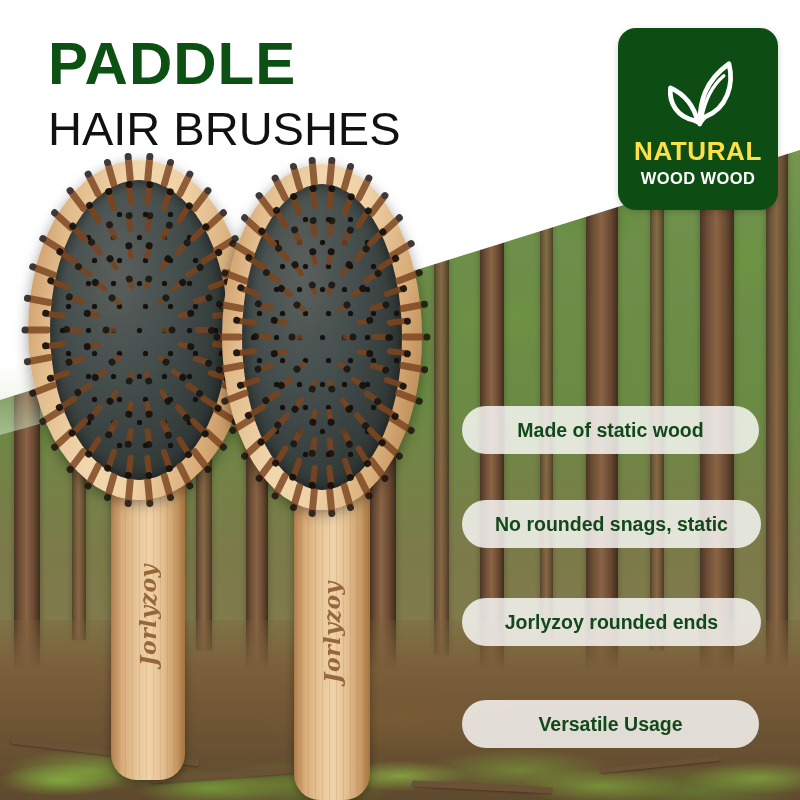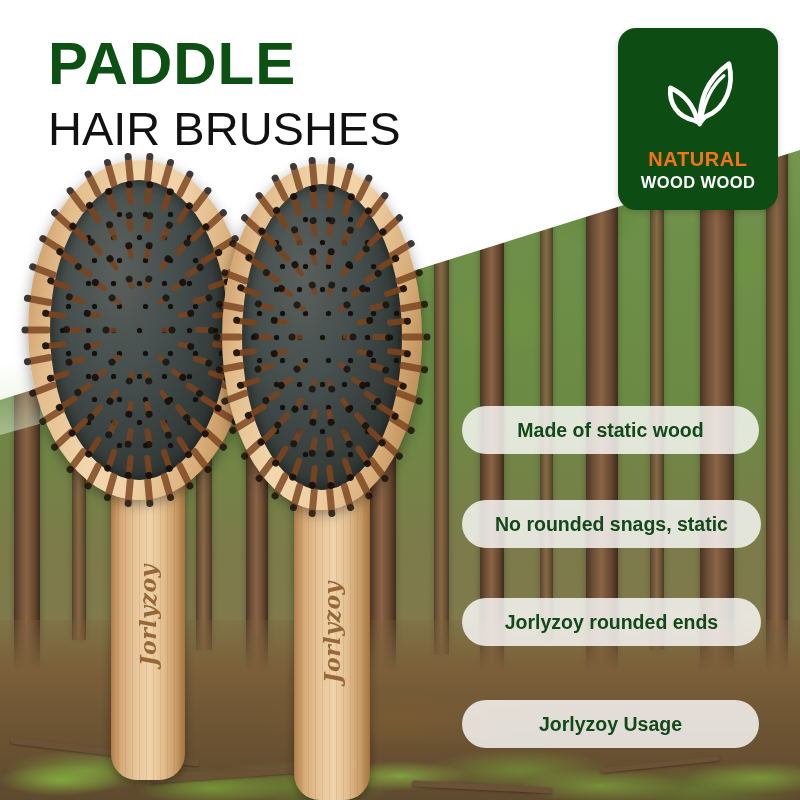--- a/index.html
+++ b/index.html
@@ -99,21 +99,21 @@
   
   .badge {
     position:absolute; left:618px; top:28px; width:160px; height:182px;
     background:#0d4d13; border-radius:18px;
     display:flex; flex-direction:column; align-items:center;
     justify-content:flex-start; padding-top:22px;
     box-shadow:0 2px 6px rgba(0,0,0,.18);
   }
   .badge-icon { width:86px; height:86px; }
   .badge-l1 {
-    color:#f97316; font-size:20px; font-weight:700; letter-spacing:.6px; margin-top:12px;
+    color:#fde047; font-size:26px; font-weight:700; letter-spacing:.6px; 
   }
   .badge-l2 {
     color:#fff; font-size:16.5px; font-weight:700; letter-spacing:.4px; margin-top:2px;
   }
 
   
   .pill {
     position:absolute; left:462px; width:297px; height:48px;
     background:rgba(255,255,255,.80);
     border-radius:26px;
@@ -585,16 +585,16 @@
   <div class="pill p1">
     <span>Made of static wood</span>
   </div>
   <div class="pill p2">
     <span>No rounded snags, static</span>
   </div>
   <div class="pill p3">
     <span>Jorlyzoy rounded ends</span>
   </div>
   <div class="pill p4">
-    <span>Jorlyzoy Usage</span>
+    <span>Versatile Usage</span>
   </div>
 
 </div>
 
 </body></html>

